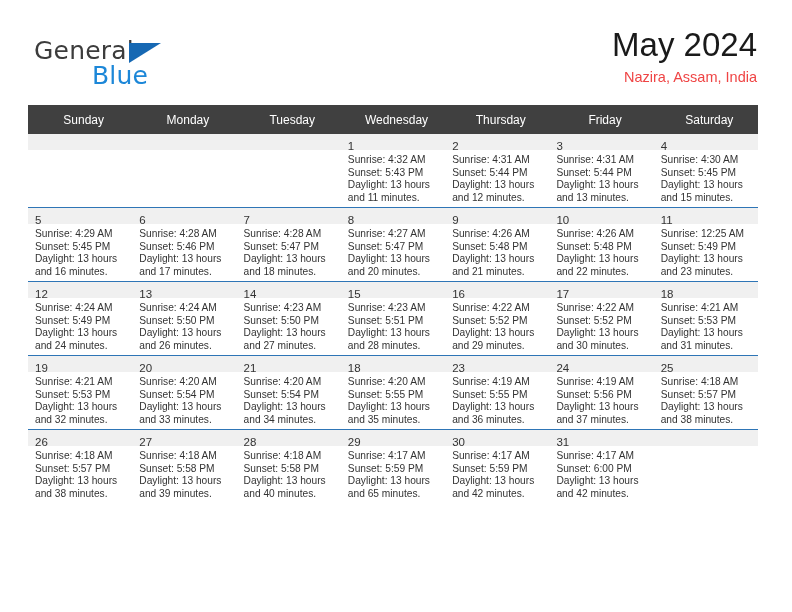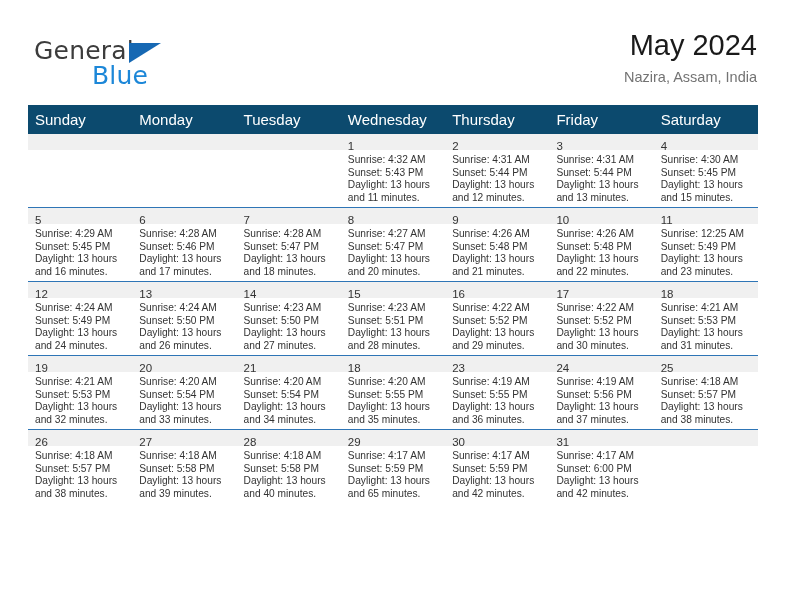--- a/index.html
+++ b/index.html
@@ -67,50 +67,50 @@
     text-align: right;
   }
 
   .title-block {
     position: absolute;
     right: 35px;
     top: 28px;
     text-align: right;
   }
   .month-title {
-    font-size: 29px;
+    font-size: 33px;
     color: #1a1a1a;
     font-weight: 400;
     line-height: 34px;
     font-family: "Liberation Sans", sans-serif;
   }
   .location-subtitle {
     margin-top: 7px;
     font-size: 14.5px;
-    color: #737373;
+    color: #ef4444;
     font-weight: 400;
     line-height: 17px;
     font-family: "Liberation Sans", sans-serif;
   }
 
   
   .calendar {
     position: absolute;
     left: 28px;
     top: 105px;
     width: 730px;
     border-collapse: collapse;
     table-layout: fixed;
   }
   .calendar th {
-    background: #0c4a6e;
+    background: #404040;
     color: #ffffff;
-    font-size: 15px;
+    font-size: 12px;
     font-weight: 400;
-    text-align: left;
+    text-align: center;
     padding: 5px 0 5px 7px;
     height: 19px;
     font-family: "Liberation Sans", sans-serif;
     border: none;
   }
   .calendar td {
     width: 104.28px;
     height: 73px;
     vertical-align: top;
     padding: 0;

